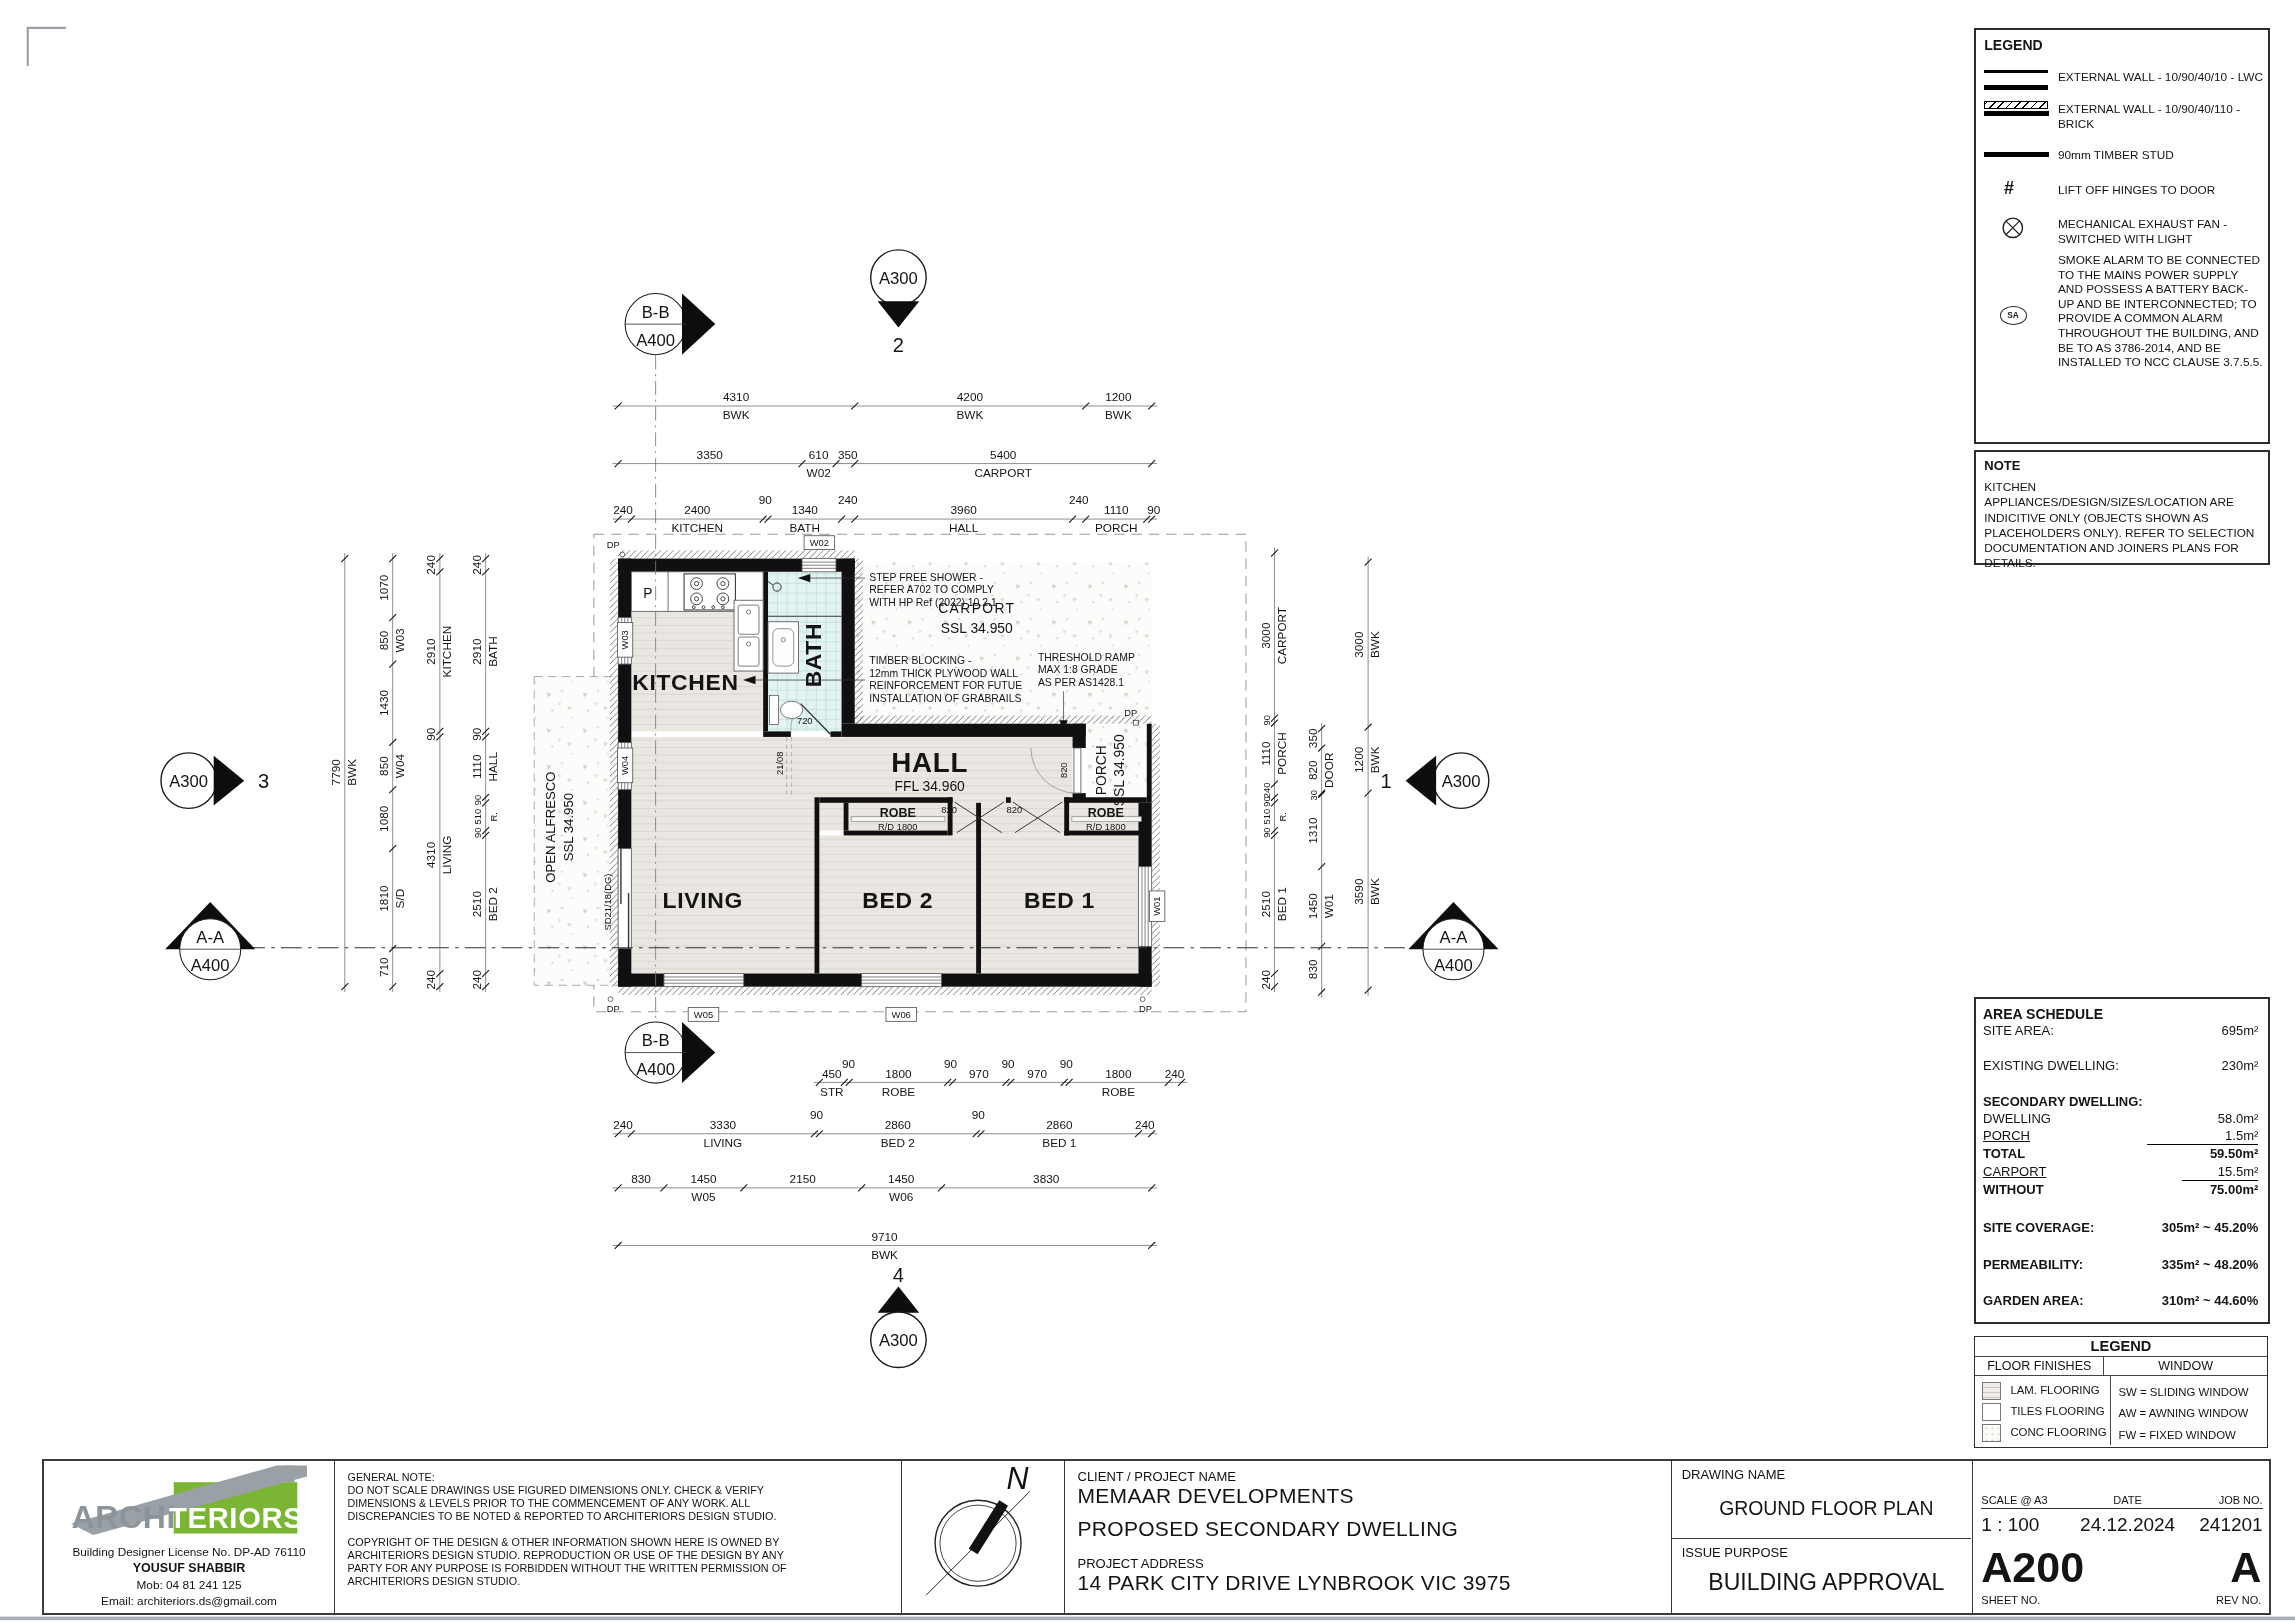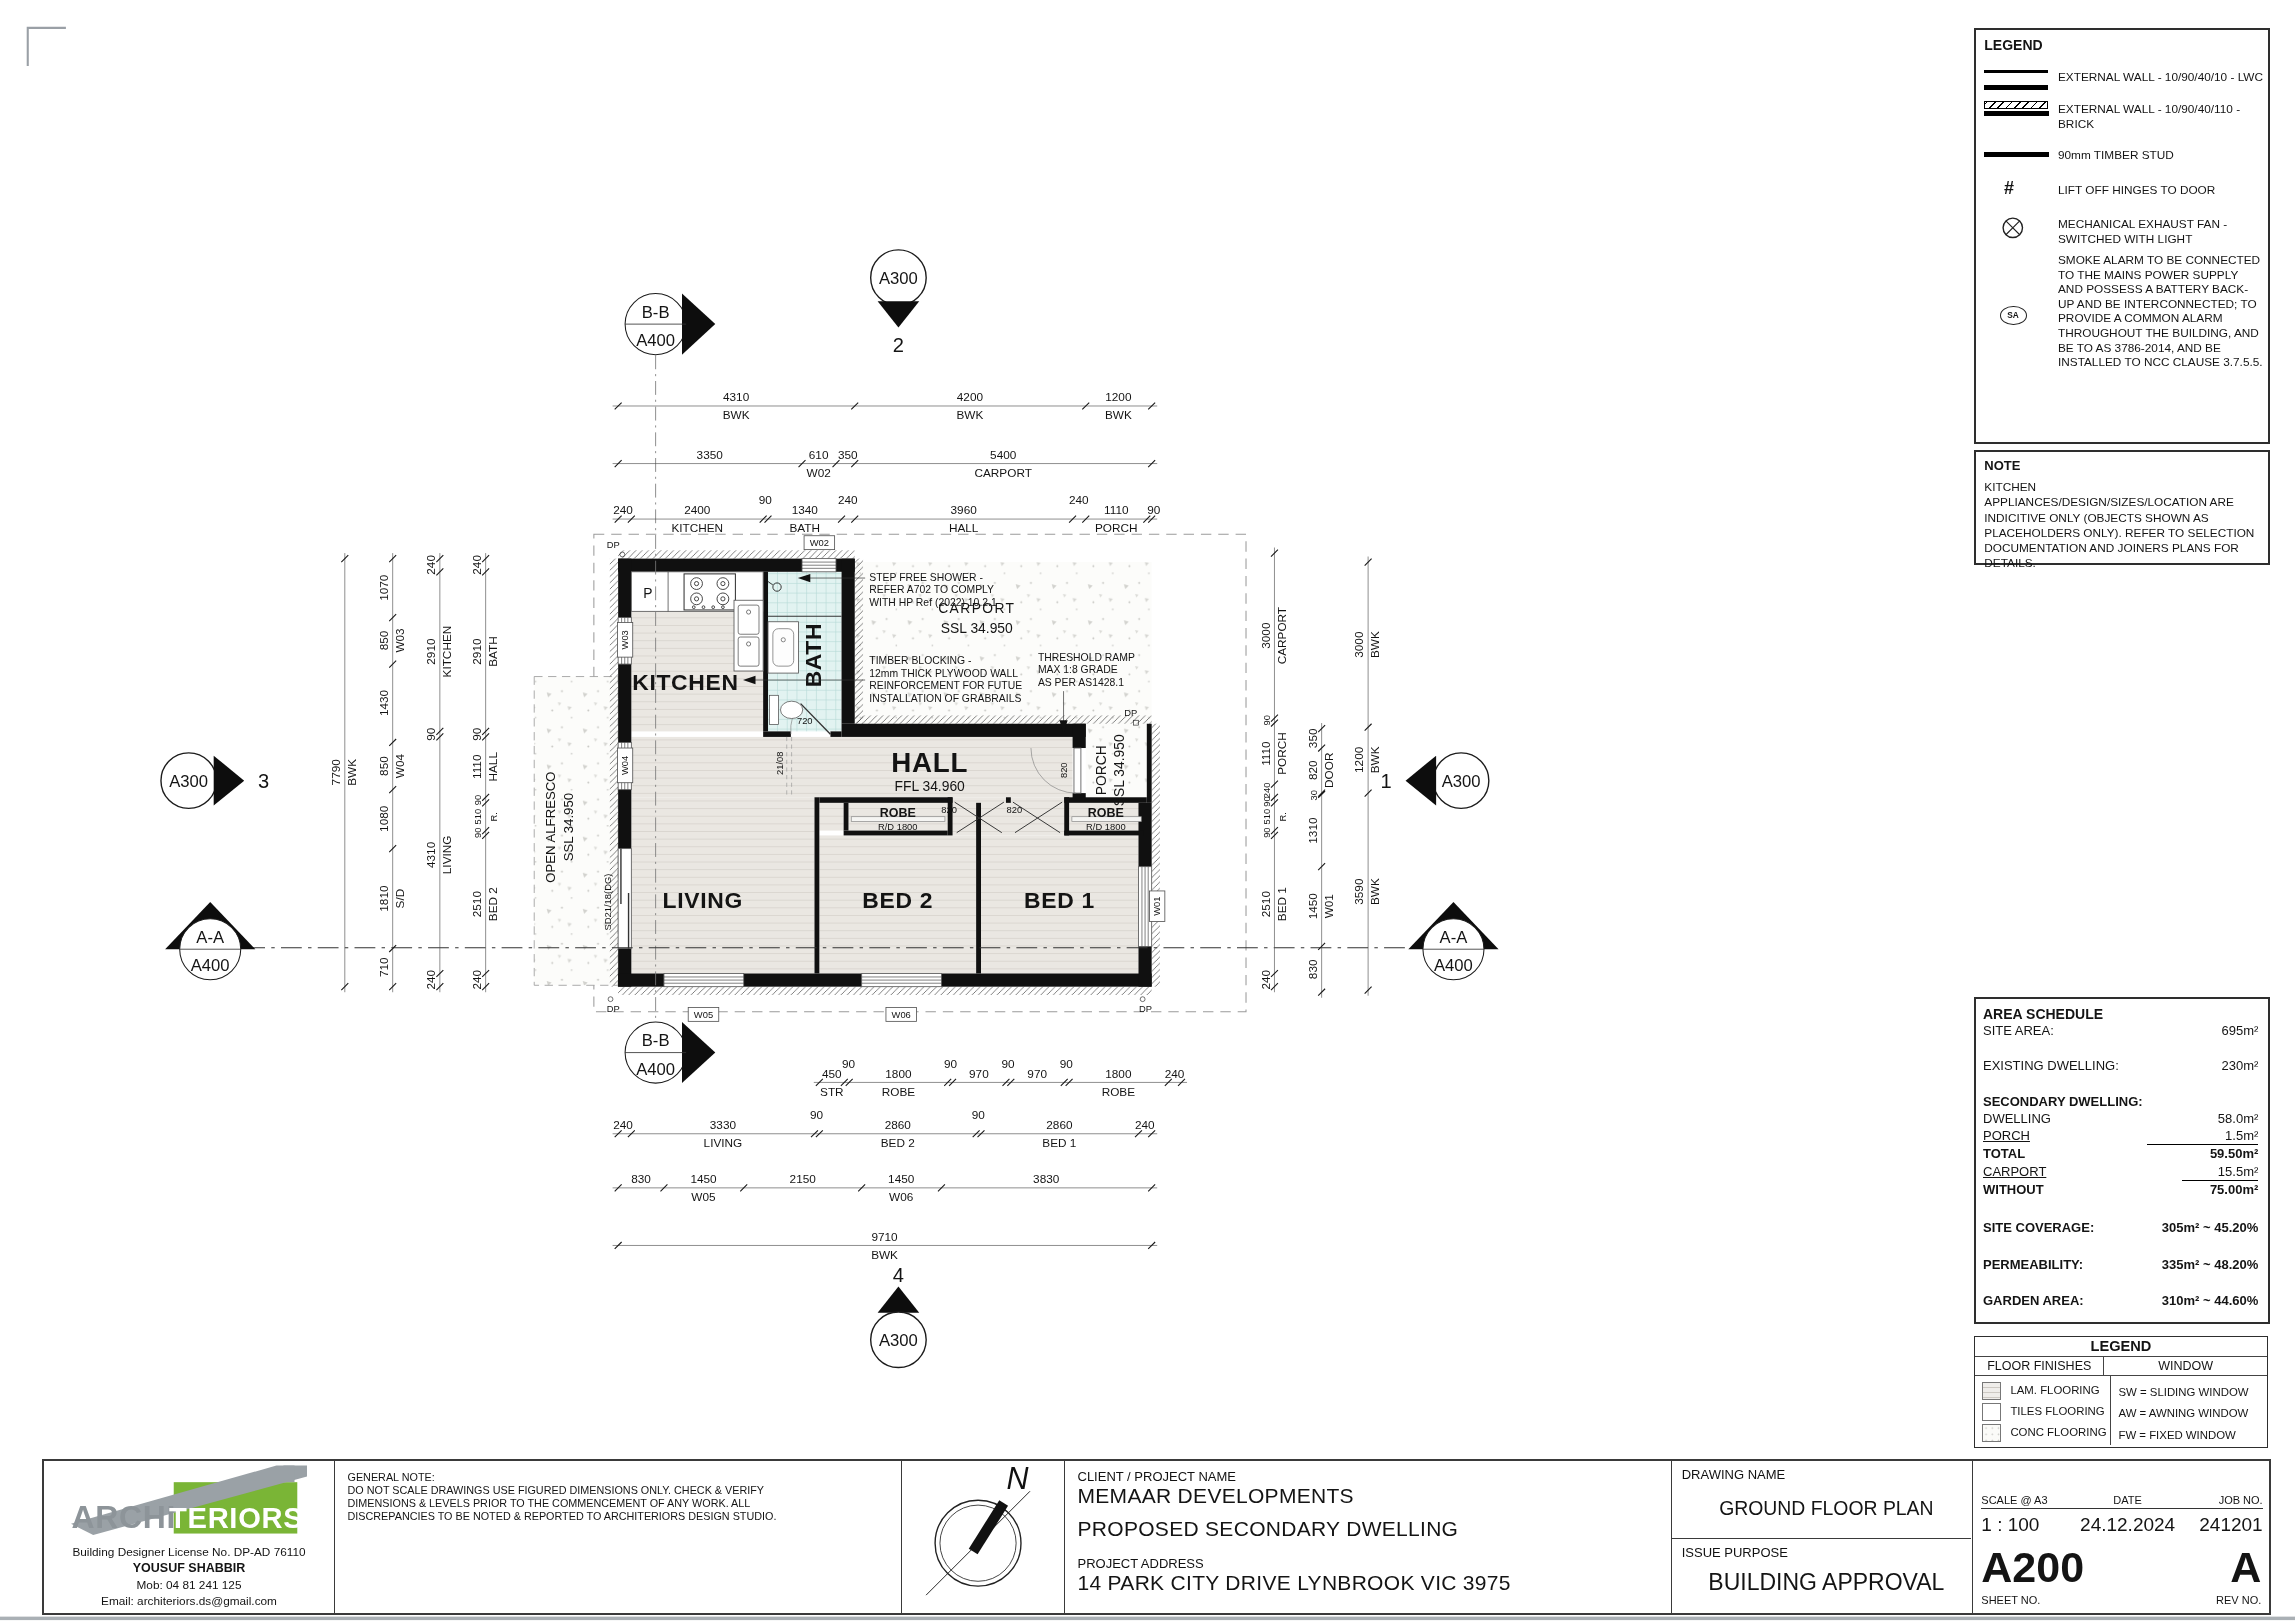--- a/index.html
+++ b/index.html
@@ -591,20 +591,21 @@
     <div style="font-size:12.5px;font-weight:bold;line-height:16.7px;">YOUSUF SHABBIR</div>
     <div style="font-size:11.8px;line-height:16px;">Mob:  04 81 241 125</div>
     <div style="font-size:11.8px;line-height:16px;">Email: architeriors.ds@gmail.com</div>
   </div>
 
   <div class="tb-panel" style="left:290px;width:567px;padding:9.7px 0 0 12.5px;font-size:10.8px;line-height:13px;">
     <div style="width:444px;">
       <div>GENERAL NOTE:</div>
       <div>DO NOT SCALE DRAWINGS USE FIGURED DIMENSIONS ONLY. CHECK &amp; VERIFY DIMENSIONS &amp; LEVELS PRIOR TO THE COMMENCEMENT OF ANY WORK. ALL DISCREPANCIES TO BE NOTED &amp; REPORTED TO ARCHITERIORS DESIGN STUDIO.</div>
       <div style="height:13px;"></div>
+      <div>COPYRIGHT OF THE DESIGN &amp; OTHER INFORMATION SHOWN HERE IS OWNED BY ARCHITERIORS DESIGN STUDIO. REPRODUCTION OR USE OF THE DESIGN BY ANY PARTY FOR ANY PURPOSE IS FORBIDDEN WITHOUT THE WRITTEN PERMISSION OF ARCHITERIORS DESIGN STUDIO.</div>
     </div>
   </div>
 
   <div class="tb-panel" style="left:857px;width:163px;">
     <svg width="139" height="142" viewBox="0 0 200 205" style="margin:5.6px 0 0 9.7px;">
       <circle cx="95" cy="110" r="62" fill="none" stroke="#222" stroke-width="2"></circle>
       <circle cx="95" cy="110" r="55" fill="none" stroke="#222" stroke-width="1.2"></circle>
       <line x1="20" y1="185" x2="170" y2="35" stroke="#222" stroke-width="1.4"></line>
       <line x1="88" y1="122" x2="132" y2="52" stroke="#111" stroke-width="15"></line>
       <text x="152" y="32" style="font-size:44px;font-style:italic;fill:#111;">N</text>

